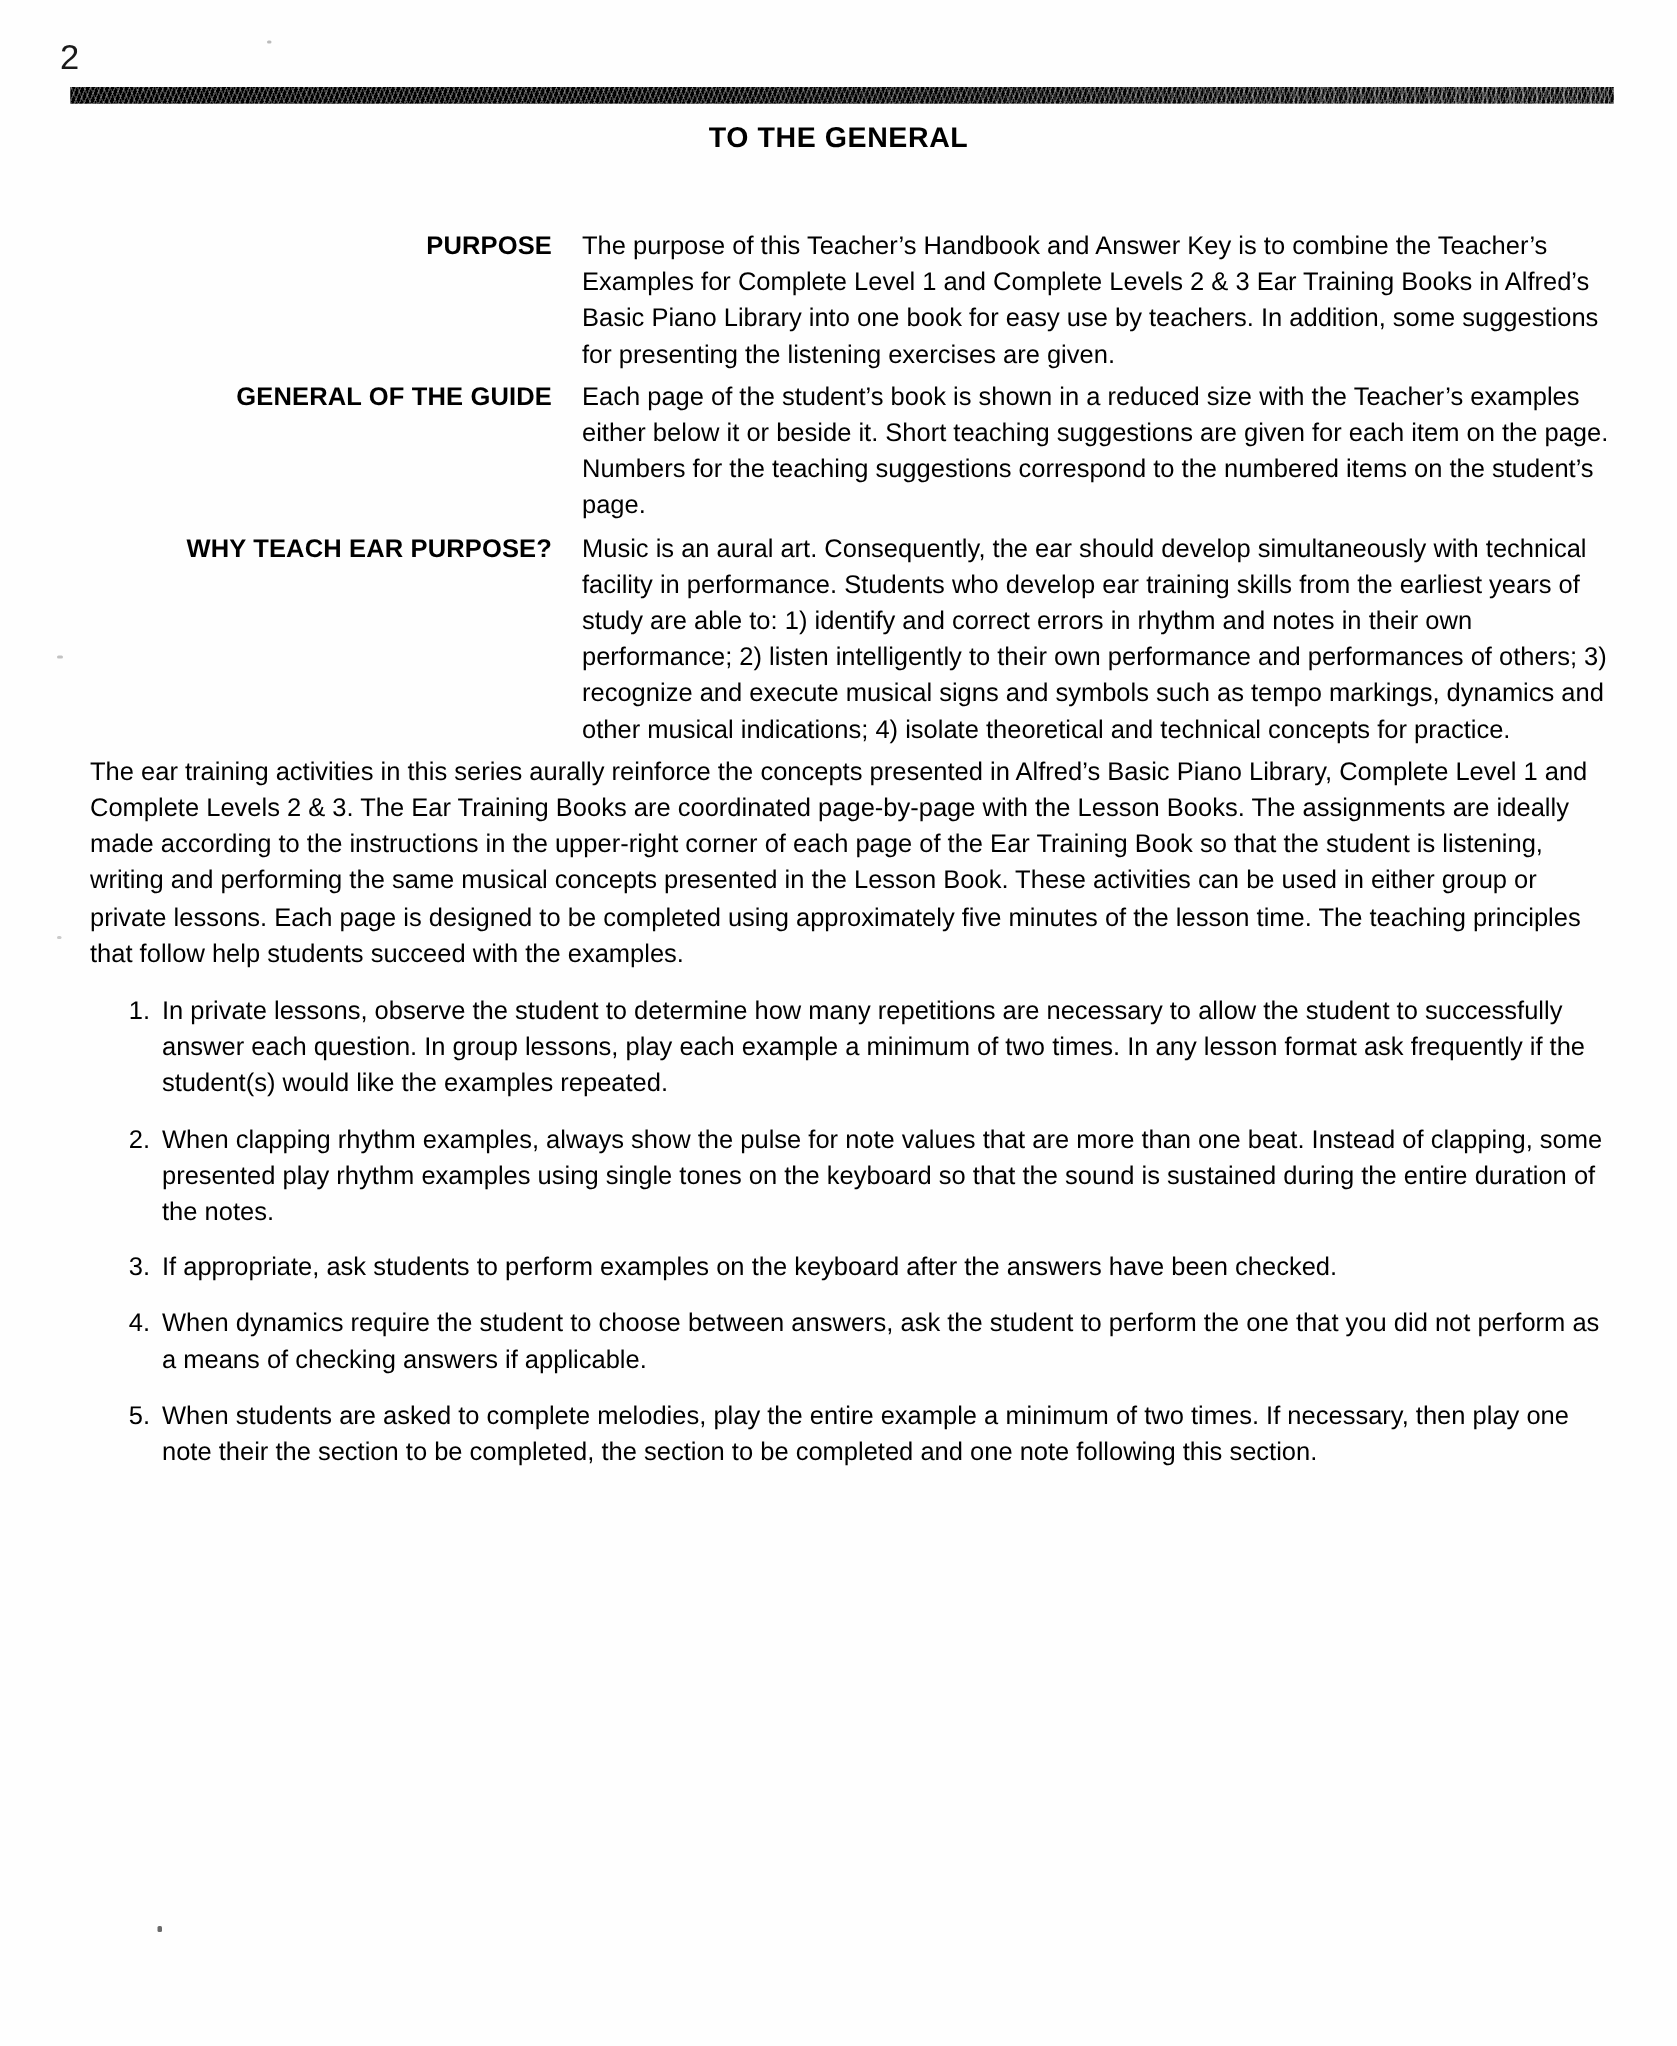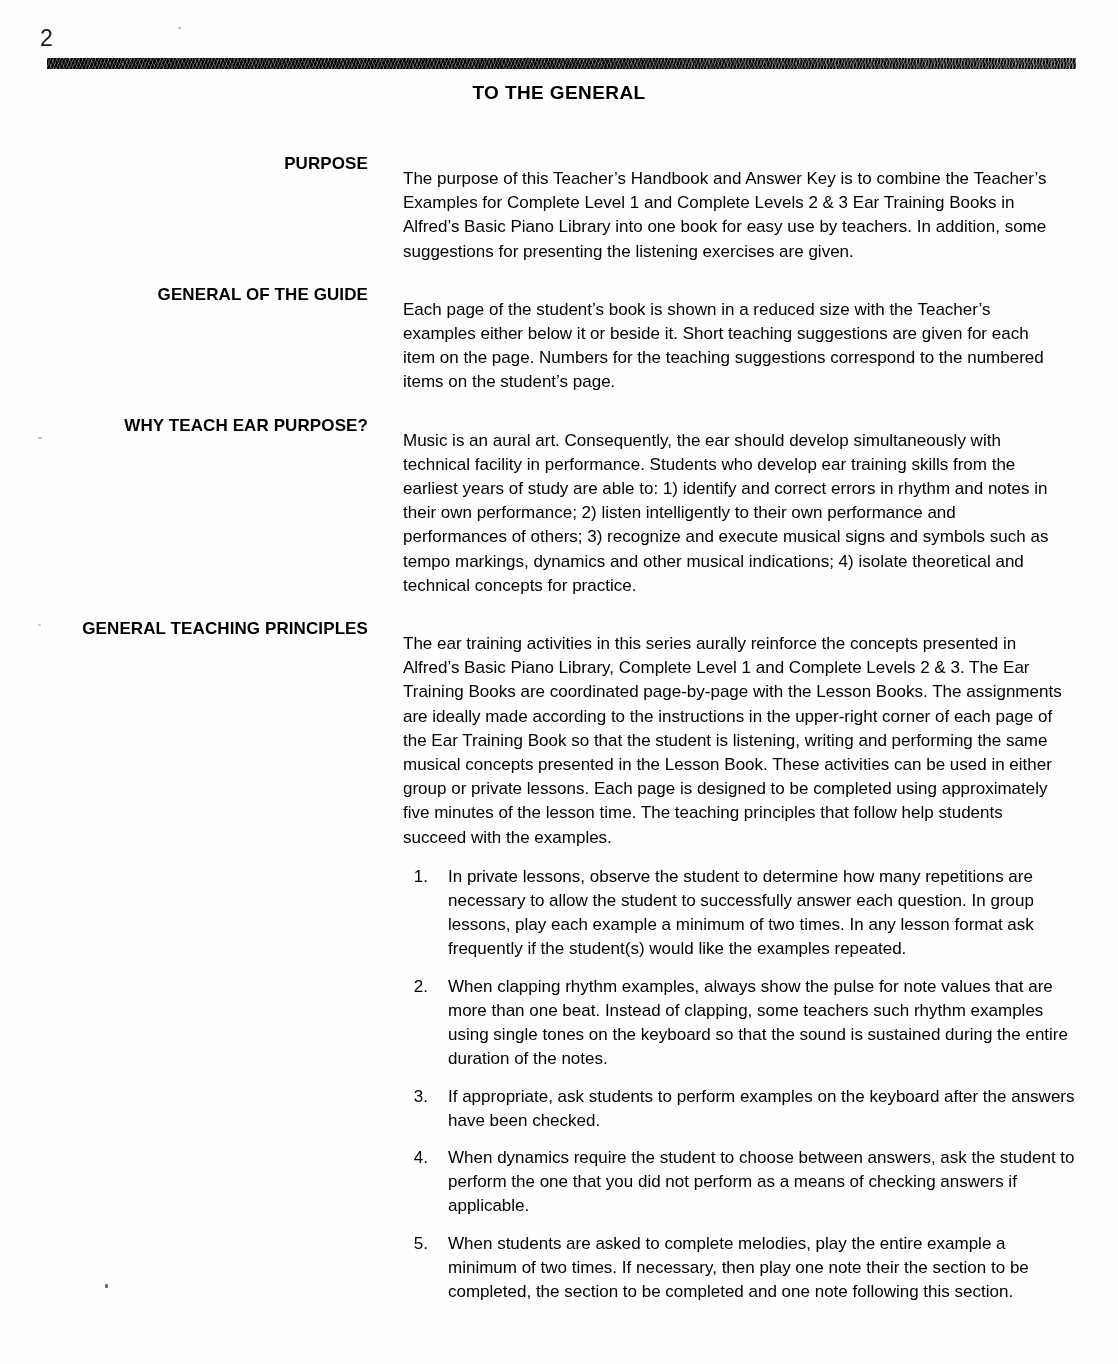--- a/index.html
+++ b/index.html
@@ -105,21 +105,21 @@
     letter-spacing: 0.1px;
     padding-right: 0;
   }
   .section-body {
     flex: 1 1 auto;
     padding-left: 20px;
     font-size: 17px;
     line-height: 24.2px;
   }
   .section-body p {
-    margin: 15px;
+    margin: 0;
   }
 
   
   .principles-list {
     margin: 14px 0 0 0;
     padding: 0;
     list-style: none;
   }
   .principles-list li {
     position: relative;
@@ -132,21 +132,20 @@
     position: absolute;
     left: 0;
     top: 0;
     width: 20px;
     text-align: right;
     font-size: 17px;
     line-height: 24.2px;
   }
   .principles-list li .txt {
     display: block;
-    margin-left: 12px;
   }
 
   .list-offset {
     padding-left: 20px;
   }
 
   
   .speck {
     position: absolute;
     background: #6a6a6a;
@@ -185,32 +184,31 @@
     </div>
 
     <div class="section">
       <div class="section-label">WHY TEACH EAR PURPOSE?</div>
       <div class="section-body">
         <p>Music is an aural art.  Consequently, the ear should develop simultaneously with technical facility in performance.  Students who develop ear training skills from the earliest years of study are able to:  1) identify and correct errors in rhythm and notes in their own performance;  2) listen intelligently to their own performance and performances of others;  3) recognize and execute musical signs and symbols such as tempo markings, dynamics and other musical indications;  4) isolate theoretical and technical concepts for practice.</p>
       </div>
     </div>
 
     <div class="section">
-      <div class="section-label">GENERAL TEACHING PRINCIPLES</div>
       <div class="section-body">
         <p>The ear training activities in this series aurally reinforce the concepts presented in Alfred’s Basic Piano Library, Complete Level 1 and Complete Levels 2 &amp; 3.  The Ear Training Books are coordinated page-by-page with the Lesson Books.  The assignments are ideally made according to the instructions in the upper-right corner of each page of the Ear Training Book so that the student is listening, writing and performing the same musical concepts presented in the Lesson Book.  These activities can be used in either group or private lessons.  Each page is designed to be completed using approximately five minutes of the lesson time.  The teaching principles that follow help students succeed with the examples.</p>
 
         <ol class="principles-list list-offset">
           <li>
             <span class="num">1.</span>
             <span class="txt">In private lessons, observe the student to determine how many repetitions are necessary to allow the student to successfully answer each question.  In group lessons, play each example a minimum of two times.  In any lesson format ask frequently if the student(s) would like the examples repeated.</span>
           </li>
           <li>
             <span class="num">2.</span>
-            <span class="txt">When clapping rhythm examples, always show the pulse for note values that are more than one beat.  Instead of clapping, some teachers such rhythm examples using single tones on the keyboard so that the sound is sustained during the entire duration of the notes.</span>
+            <span class="txt">When clapping rhythm examples, always show the pulse for note values that are more than one beat.  Instead of clapping, some presented play rhythm examples using single tones on the keyboard so that the sound is sustained during the entire duration of the notes.</span>
           </li>
           <li>
             <span class="num">3.</span>
             <span class="txt">If appropriate, ask students to perform examples on the keyboard after the answers have been checked.</span>
           </li>
           <li>
             <span class="num">4.</span>
             <span class="txt">When dynamics require the student to choose between answers, ask the student to perform the one that you did not perform as a means of checking answers if applicable.</span>
           </li>
           <li>

